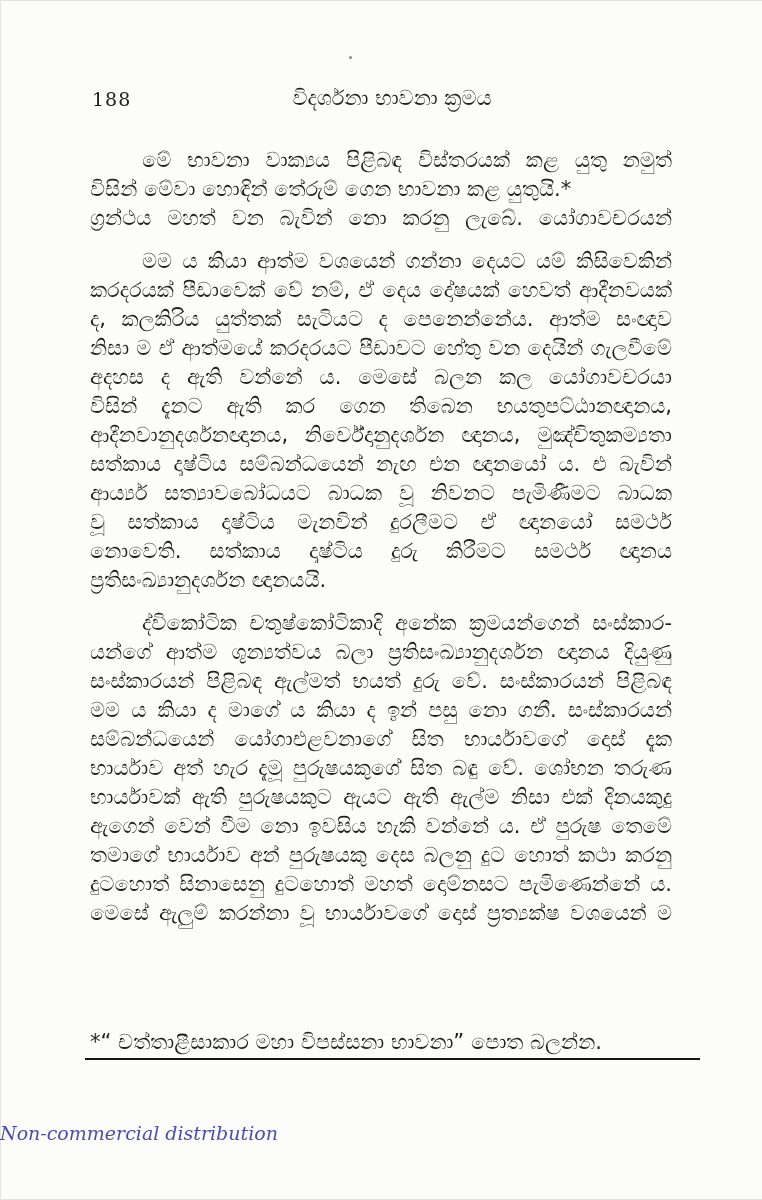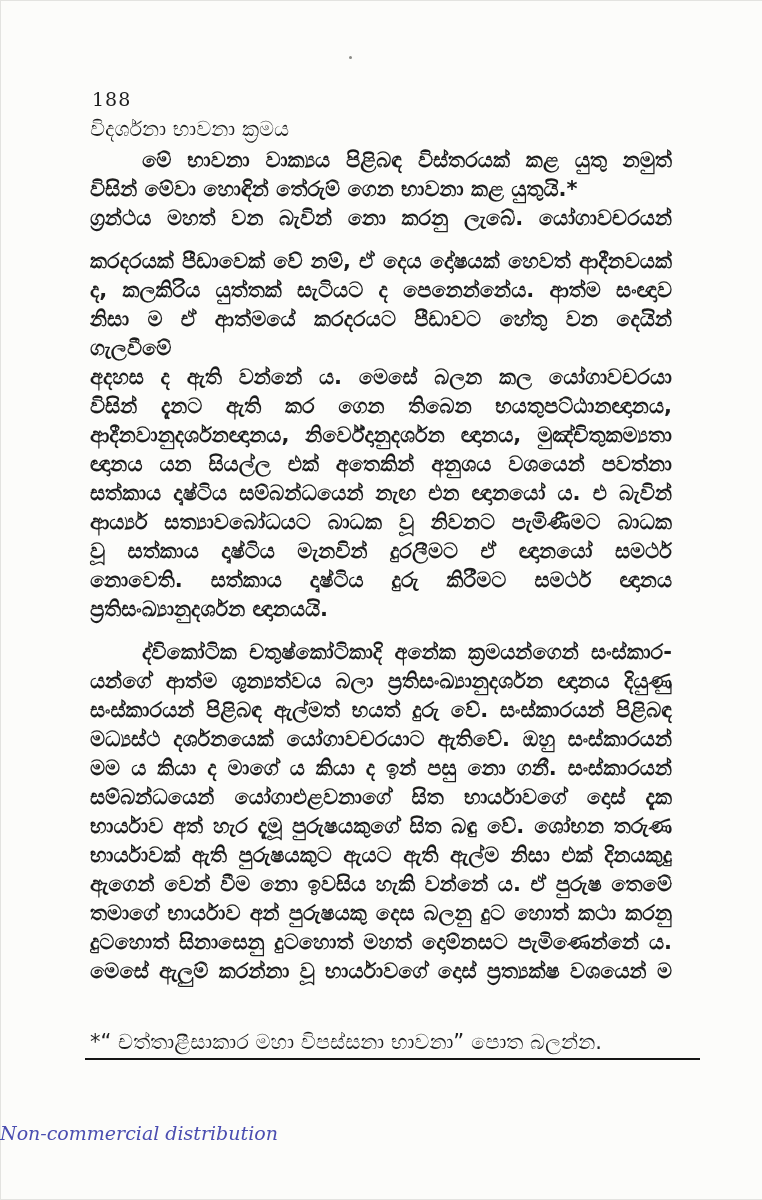--- a/index.html
+++ b/index.html
@@ -17,40 +17,38 @@
   .pageno {
     position: absolute;
     left: 92px;
     top: 88px;
     font-size: 19px;
     font-family: "DejaVu Serif", serif;
     letter-spacing: 1px;
   }
   .header-title {
     position: absolute;
-    left: 90px;
+    left: 101px;
     top: 86px;
     width: 582px;
-    text-align: left;
+    text-align: center;
     font-size: 21px;
-    margin-top: 31px;
   }
   .body-text {
     position: absolute;
     left: 90px;
     top: 146px;
     width: 582px;
     font-size: 21px;
     line-height: 29px;
   }
   .para + .para { margin-top: 14px; }
   .line {
     text-align: justify;
     text-align-last: justify;
-    font-weight: bold;
   }
   .line.first { text-indent: 52px; }
   .line.no-stretch { text-align-last: left; }
   .footnote-rule {
     position: absolute;
     left: 85px;
     top: 1058px;
     width: 615px;
     height: 2px;
     background: #161616;
@@ -93,38 +91,37 @@
 
   <div class="speck" style="left:349px; top:56px;"></div>
 
   <div class="body-text">
       <div class="para">
         <div class="line first">මේ භාවනා වාක්‍යය පිළිබඳ විස්තරයක් කළ යුතු නමුත්</div>
         <div class="line no-stretch">විසින් මේවා හොඳින් තේරුම් ගෙන භාවනා කළ යුතුයි.*</div>
         <div class="line">ග්‍රන්ථය මහත් වන බැවින් නො කරනු ලැබේ.  යෝගාවචරයන්</div>
       </div>
       <div class="para">
+        <div class="line first">මම ය කියා ආත්ම වශයෙන් ගන්නා දෙයට යම් කිසිවෙකින්</div>
         <div class="line">කරදරයක් පීඩාවෙක් වේ නම්, ඒ දෙය දෝෂයක් හෙවත් ආදීනවයක්</div>
         <div class="line">ද, කලකිරිය යුත්තක් සැටියට ද පෙනෙන්නේය.  ආත්ම සංඥාව</div>
         <div class="line">නිසා ම ඒ ආත්මයේ කරදරයට පීඩාවට හේතු වන දෙයින් ගැලවීමේ</div>
         <div class="line">අදහස ද ඇති වන්නේ ය.  මෙසේ බලන කල යෝගාවචරයා</div>
         <div class="line">විසින් දැනට ඇති කර ගෙන තිබෙන භයතුපට්ඨානඥානය,</div>
         <div class="line">ආදීනවානුදර්ශනඥානය, නිර්වේදානුදර්ශන ඥානය, මුඤ්චිතුකම්‍යතා</div>
-        <div class="line">ඥානය යන සියල්ල එක් අතෙකින් අනුශය වශයෙන් පවත්නා</div>
         <div class="line">සත්කාය දෘෂ්ටිය සම්බන්ධයෙන් නැඟ එන ඥානයෝ ය.  එ බැවින්</div>
         <div class="line">ආර්ය්‍ය සත්‍යාවබෝධයට බාධක වූ නිවනට පැමිණීමට බාධක</div>
         <div class="line">වූ සත්කාය දෘෂ්ටිය මැනවින් දුරලීමට ඒ ඥානයෝ සමර්ථ</div>
         <div class="line">නොවෙති.  සත්කාය දෘෂ්ටිය දුරු කිරීමට සමර්ථ ඥානය</div>
         <div class="line no-stretch">ප්‍රතිසංඛ්‍යානුදර්ශන ඥානයයි.</div>
       </div>
       <div class="para">
         <div class="line first">ද්විකෝටික චතුෂ්කෝටිකාදි අනේක ක්‍රමයන්ගෙන් සංස්කාර-</div>
         <div class="line">යන්ගේ ආත්ම ශුන්‍යත්වය බලා ප්‍රතිසංඛ්‍යානුදර්ශන ඥානය දියුණු</div>
         <div class="line">සංස්කාරයන් පිළිබඳ ඇල්මත් භයත් දුරු වේ.  සංස්කාරයන් පිළිබඳ</div>
-        <div class="line">මධ්‍යස්ථ දර්ශනයෙක් යෝගාවචරයාට ඇතිවේ.  ඔහු සංස්කාරයන්</div>
         <div class="line">මම ය කියා ද මාගේ ය කියා ද ඉන් පසු නො ගනී.  සංස්කාරයන්</div>
         <div class="line">සම්බන්ධයෙන් යෝගාඑළවනාගේ සිත භාර්යාවගේ දොස් දැක</div>
         <div class="line">භාර්යාව අත් හැර දැමූ පුරුෂයකුගේ සිත බඳු වේ.  ශෝභන තරුණ</div>
         <div class="line">භාර්යාවක් ඇති පුරුෂයකුට ඇයට ඇති ඇල්ම නිසා එක් දිනයකුදු</div>
         <div class="line">ඇගෙන් වෙන් වීම නො ඉවසිය හැකි වන්නේ ය.  ඒ පුරුෂ තෙමේ</div>
         <div class="line">තමාගේ භාර්යාව අන් පුරුෂයකු දෙස බලනු දුට හොත් කථා කරනු</div>
         <div class="line">දුටහොත් සිනාසෙනු දුටහොත් මහත් දොම්නසට පැමිණෙන්නේ ය.</div>
         <div class="line">මෙසේ ඇලුම් කරන්නා වූ භාර්යාවගේ දොස් ප්‍රත්‍යක්ෂ වශයෙන් ම</div>
       </div>
     </div>

